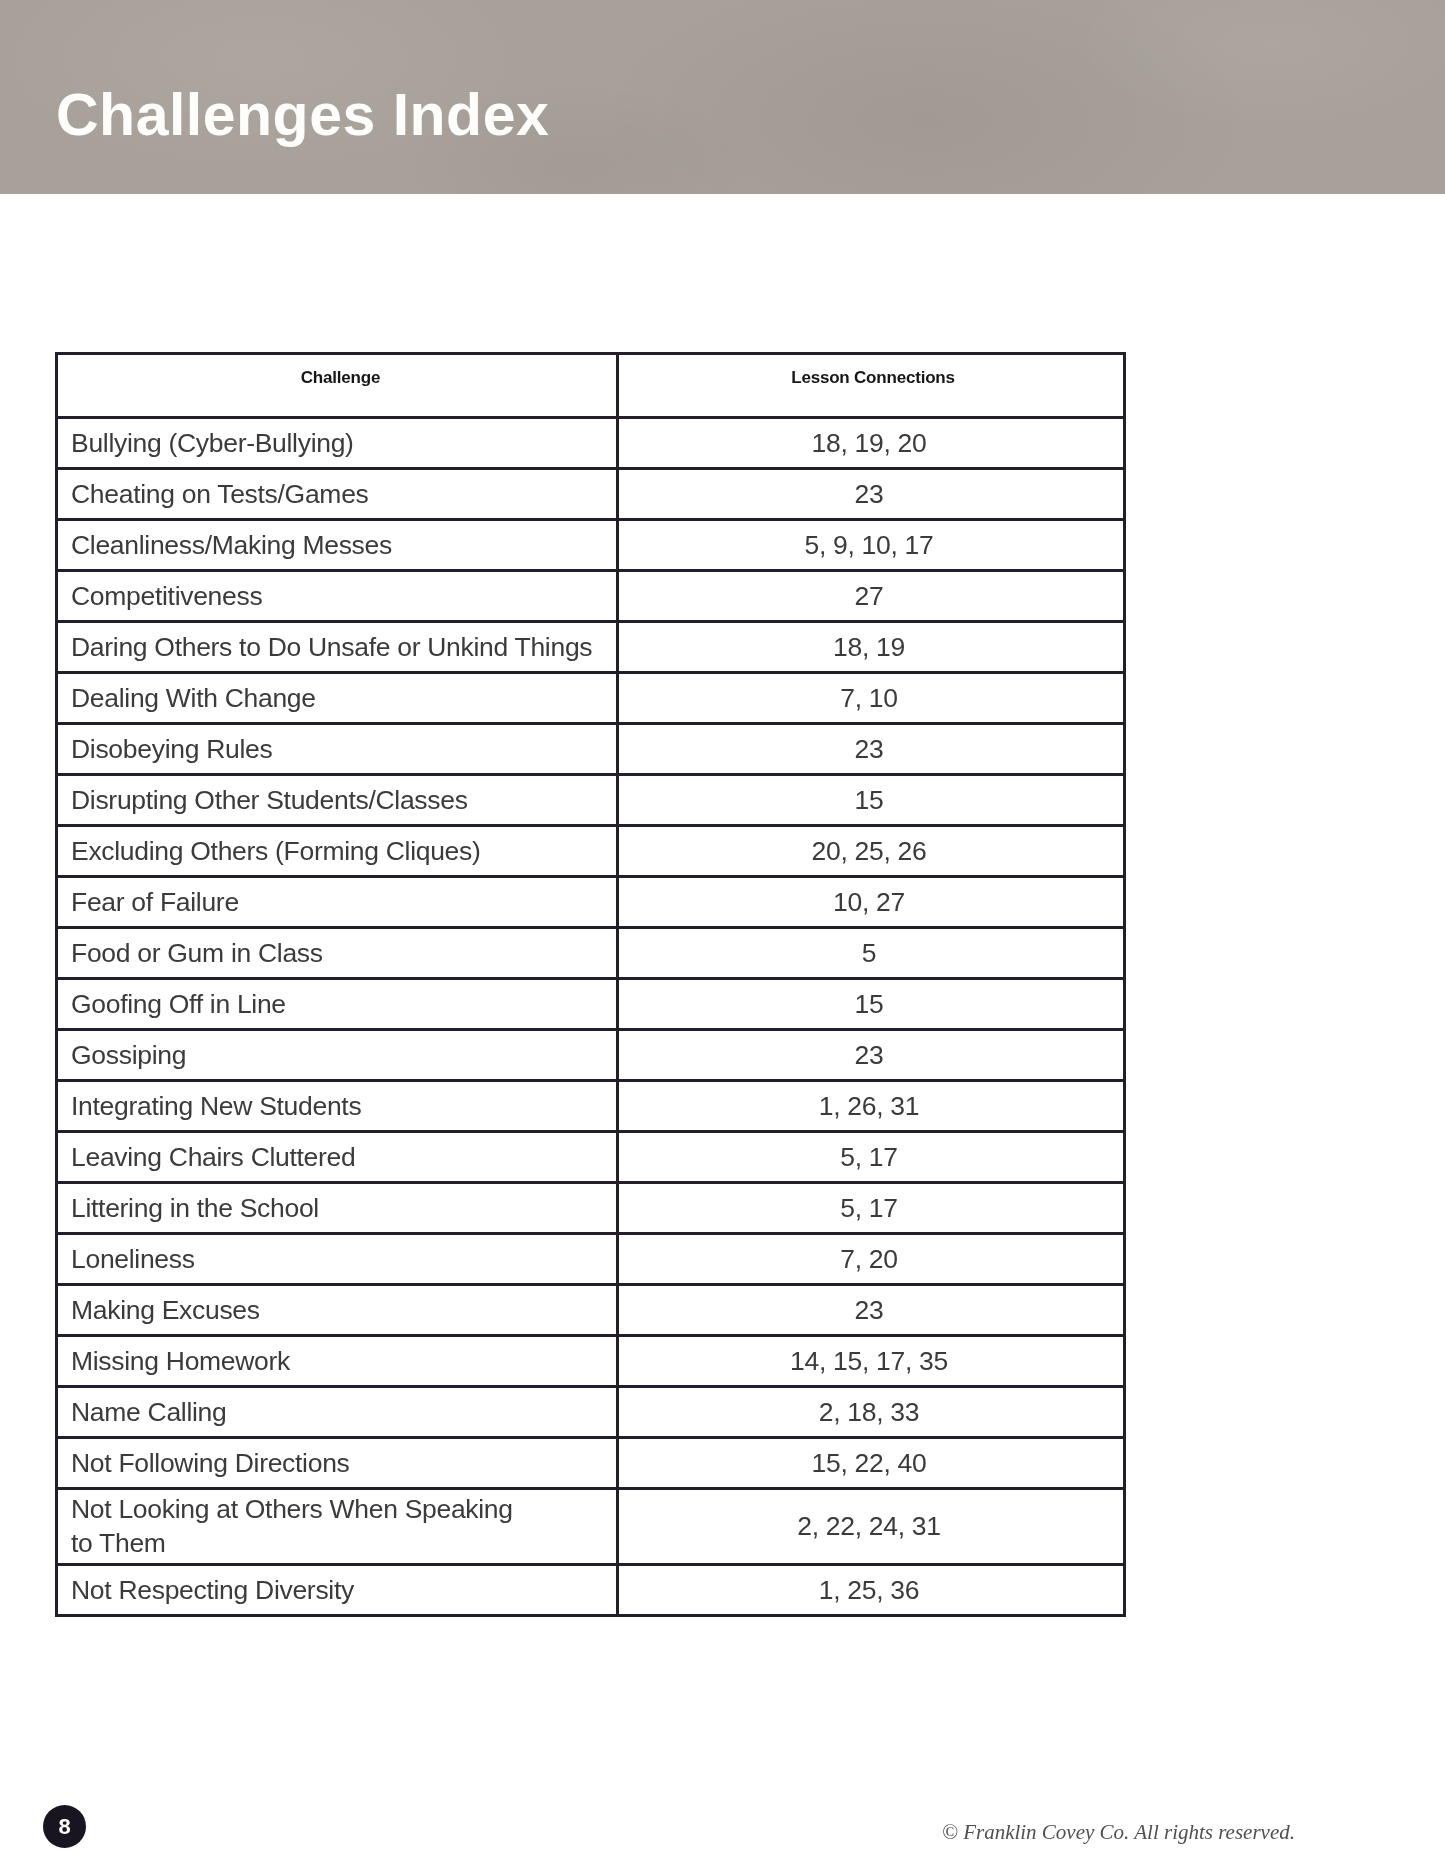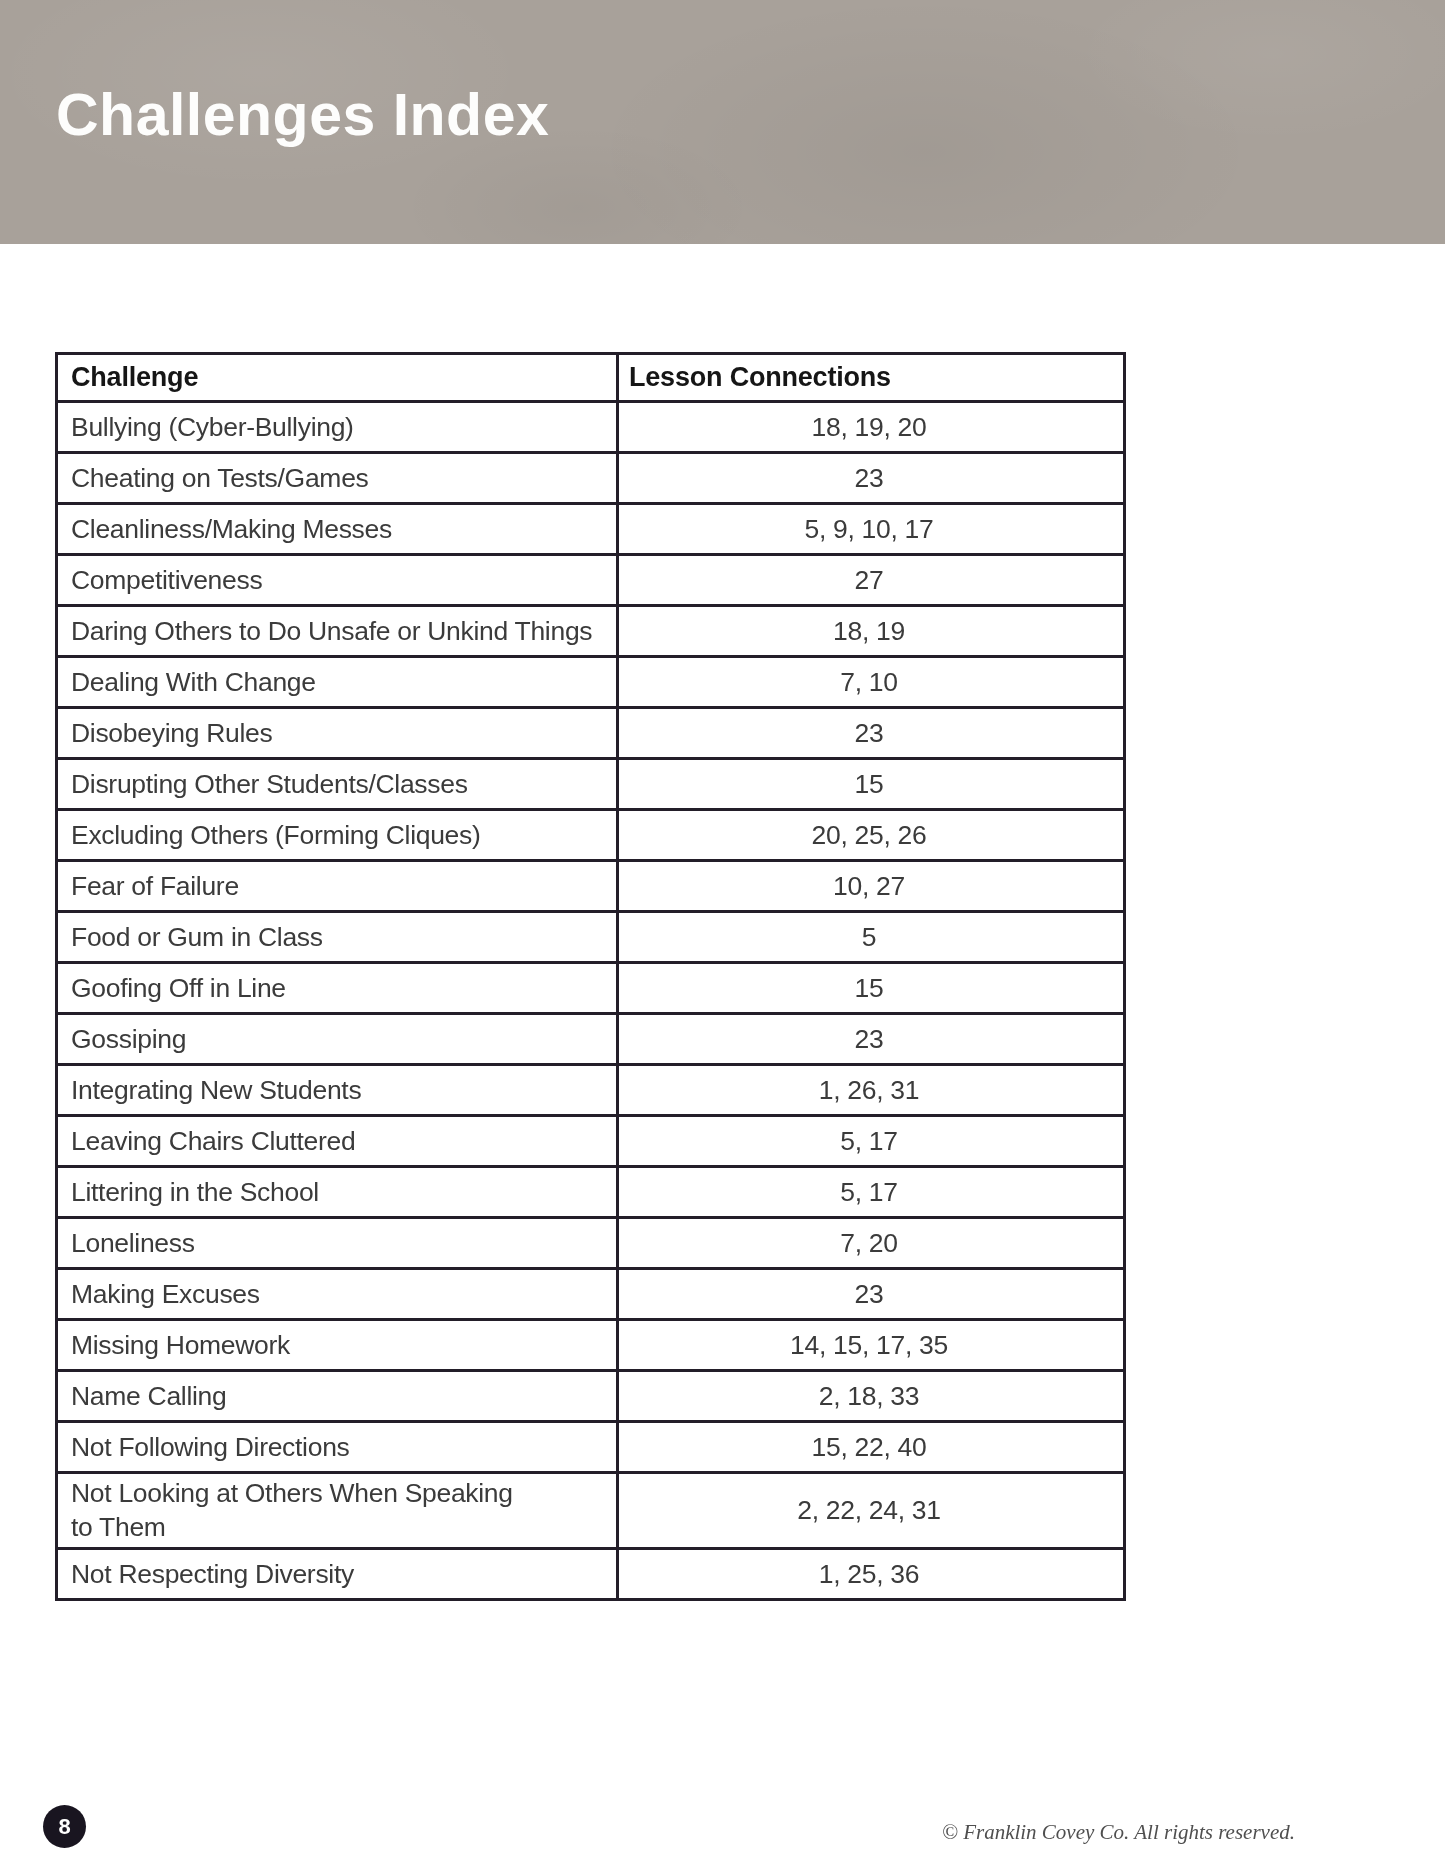--- a/index.html
+++ b/index.html
@@ -15,21 +15,21 @@
     overflow: hidden;
     font-family: "Liberation Sans", "DejaVu Sans", sans-serif;
   }
 
   
   .banner {
     position: absolute;
     top: 0;
     left: 0;
     width: 100%;
-    height: 244px;
+    height: 194px;
     background-color: var(--banner-bg, #a8a19a);
     background-image:
       radial-gradient(ellipse 420px 180px at 18% 30%, rgba(255,255,255,0.06), transparent 65%),
       radial-gradient(ellipse 520px 240px at 64% 62%, rgba(0,0,0,0.045), transparent 65%),
       radial-gradient(ellipse 340px 150px at 88% 22%, rgba(255,255,255,0.05), transparent 60%),
       radial-gradient(ellipse 300px 140px at 40% 85%, rgba(0,0,0,0.035), transparent 60%);
   }
   .banner-title {
     position: absolute;
     left: 56px;
@@ -55,27 +55,27 @@
   .col-challenge { width: 561px; }
   .col-lessons  { width: 507px; }
   .challenges-table th,
   .challenges-table td {
     border: 3px solid var(--table-border, #231e29);
     vertical-align: middle;
     white-space: pre-line;
     overflow: hidden;
   }
   .challenges-table th {
-    text-align: left;
-    font-size: 27px;
+    text-align: center;
+    font-size: 17px;
     font-weight: 700;
     letter-spacing: -0.2px;
     color: var(--header-text, #161616);
     height: 45px;
-    padding: 0 6px 0 13px;
+    padding: 0 6px 16px 13px;
   }
   .challenges-table th.lessons-head { padding-left: 10px; }
   .challenges-table td {
     font-size: 26.5px;
     letter-spacing: -0.3px;
     line-height: 1.3;
     height: 44px;
     padding: 2px 14px 2px 13px;
   }
   .challenges-table td + td { padding-left: 10px; text-align: center; }

